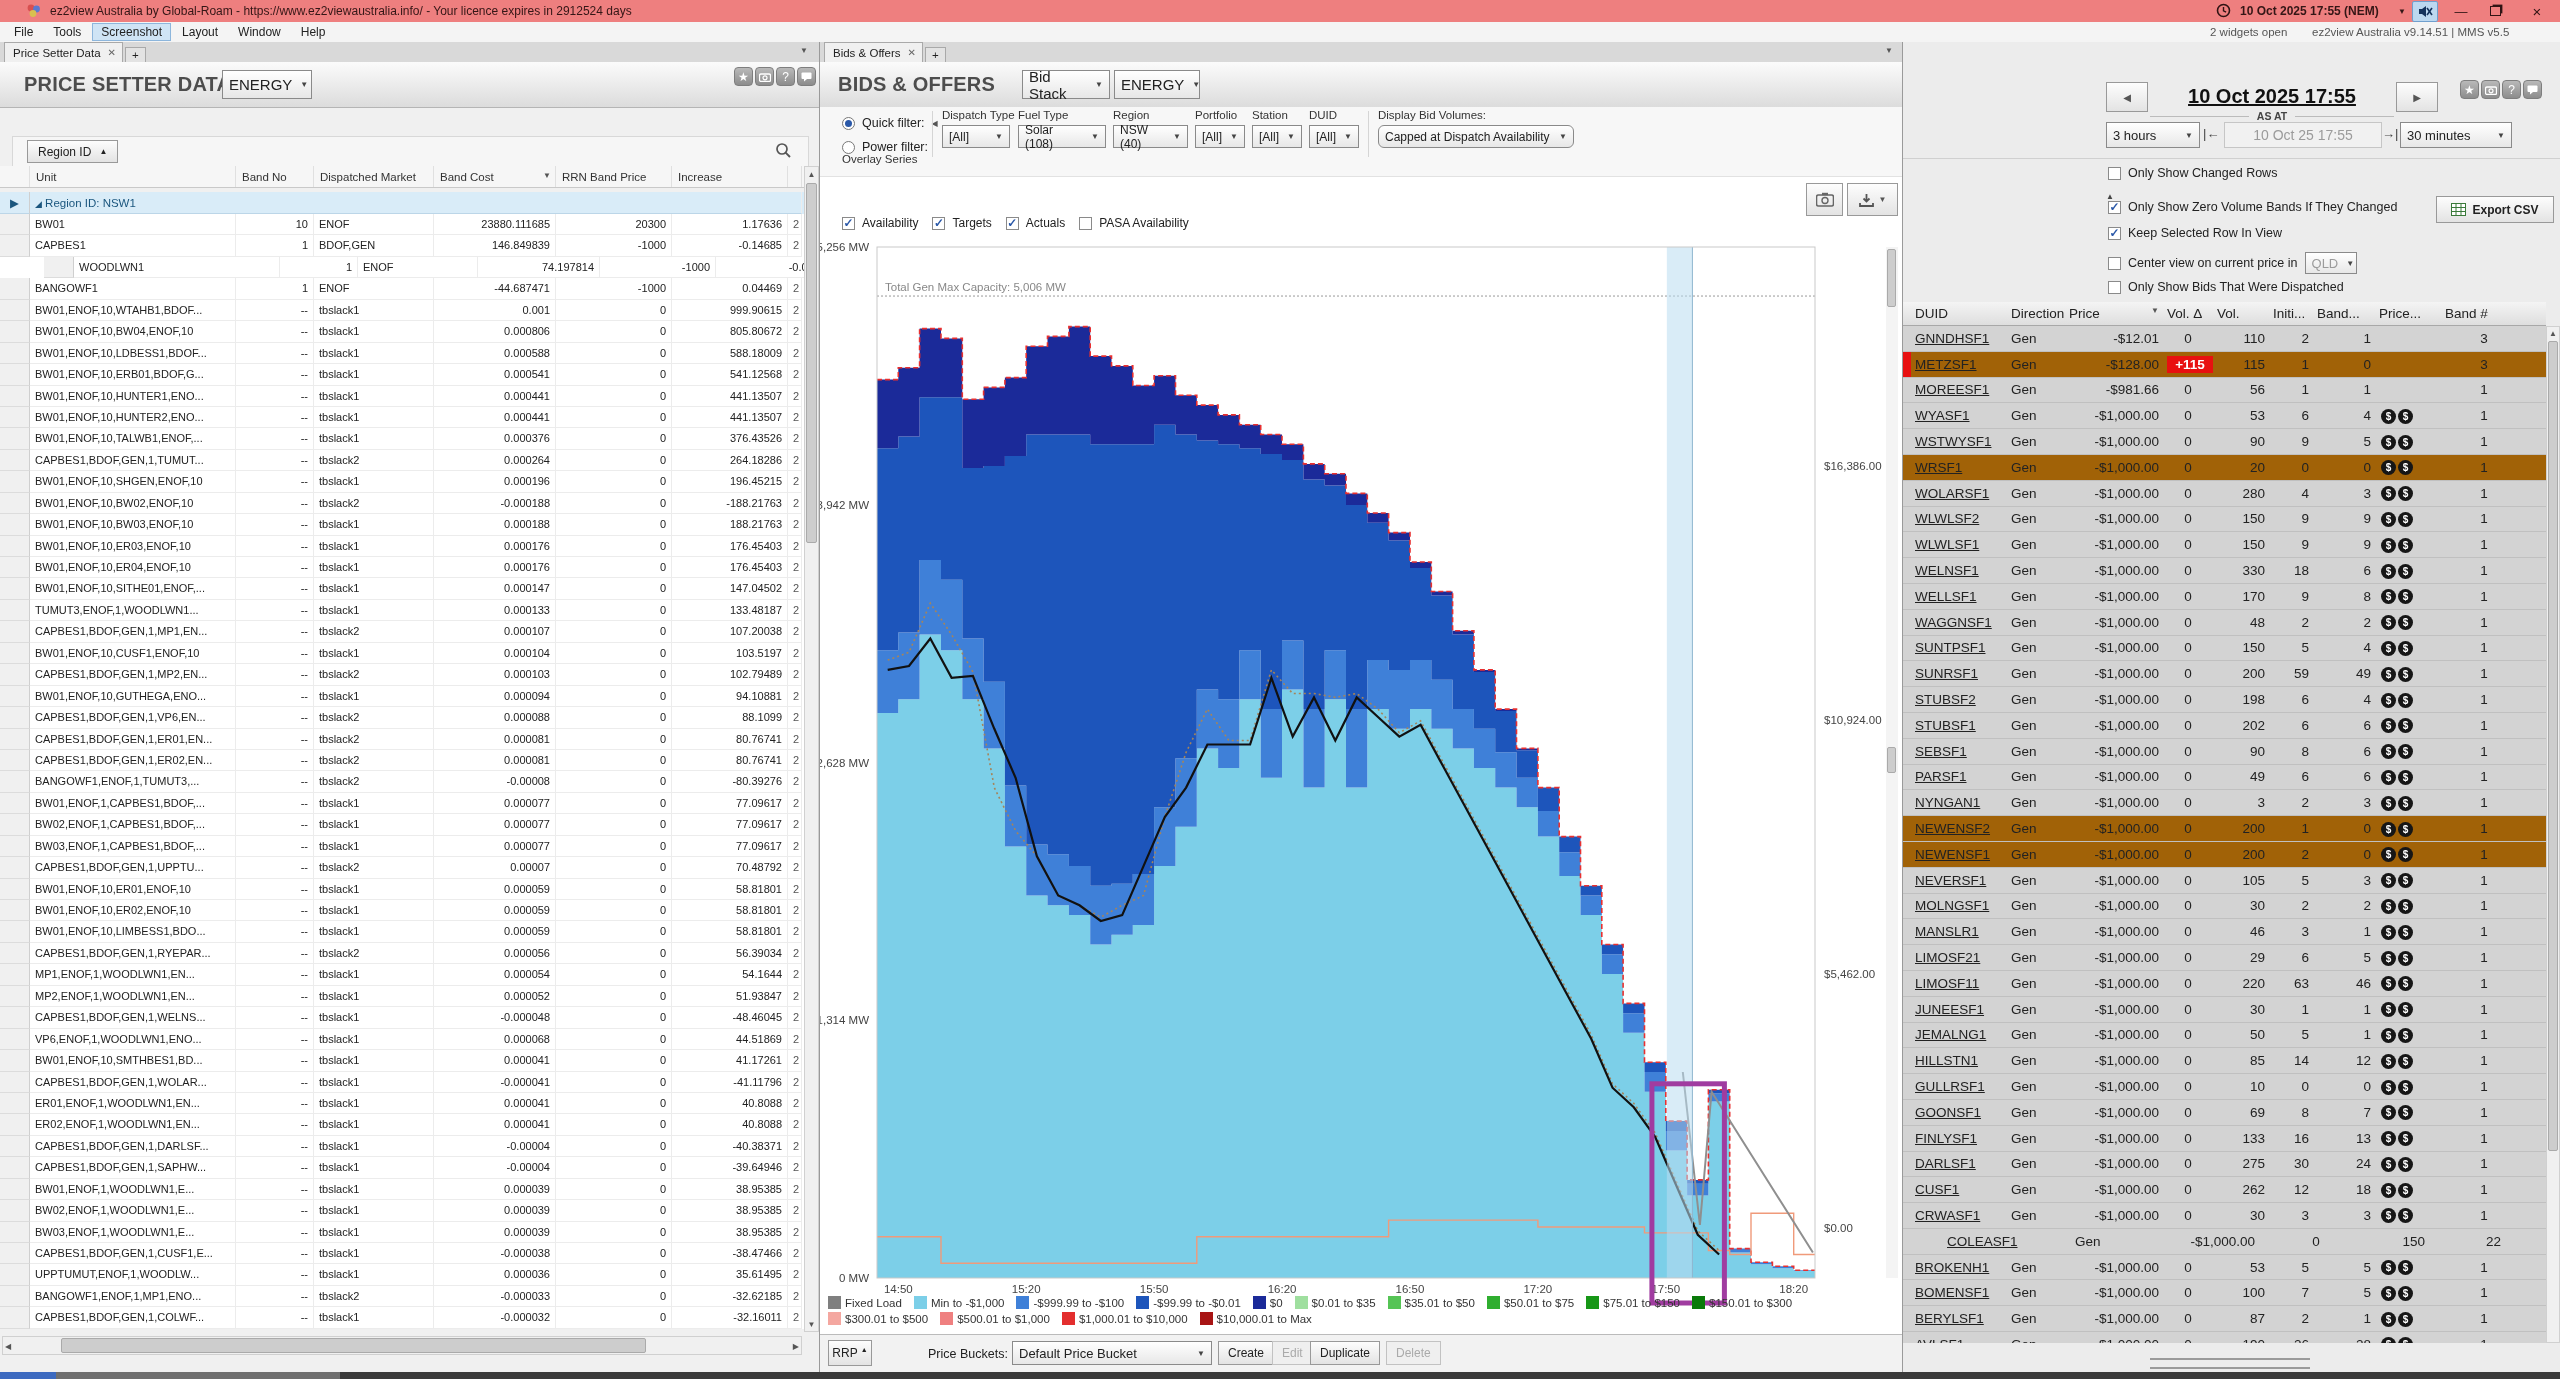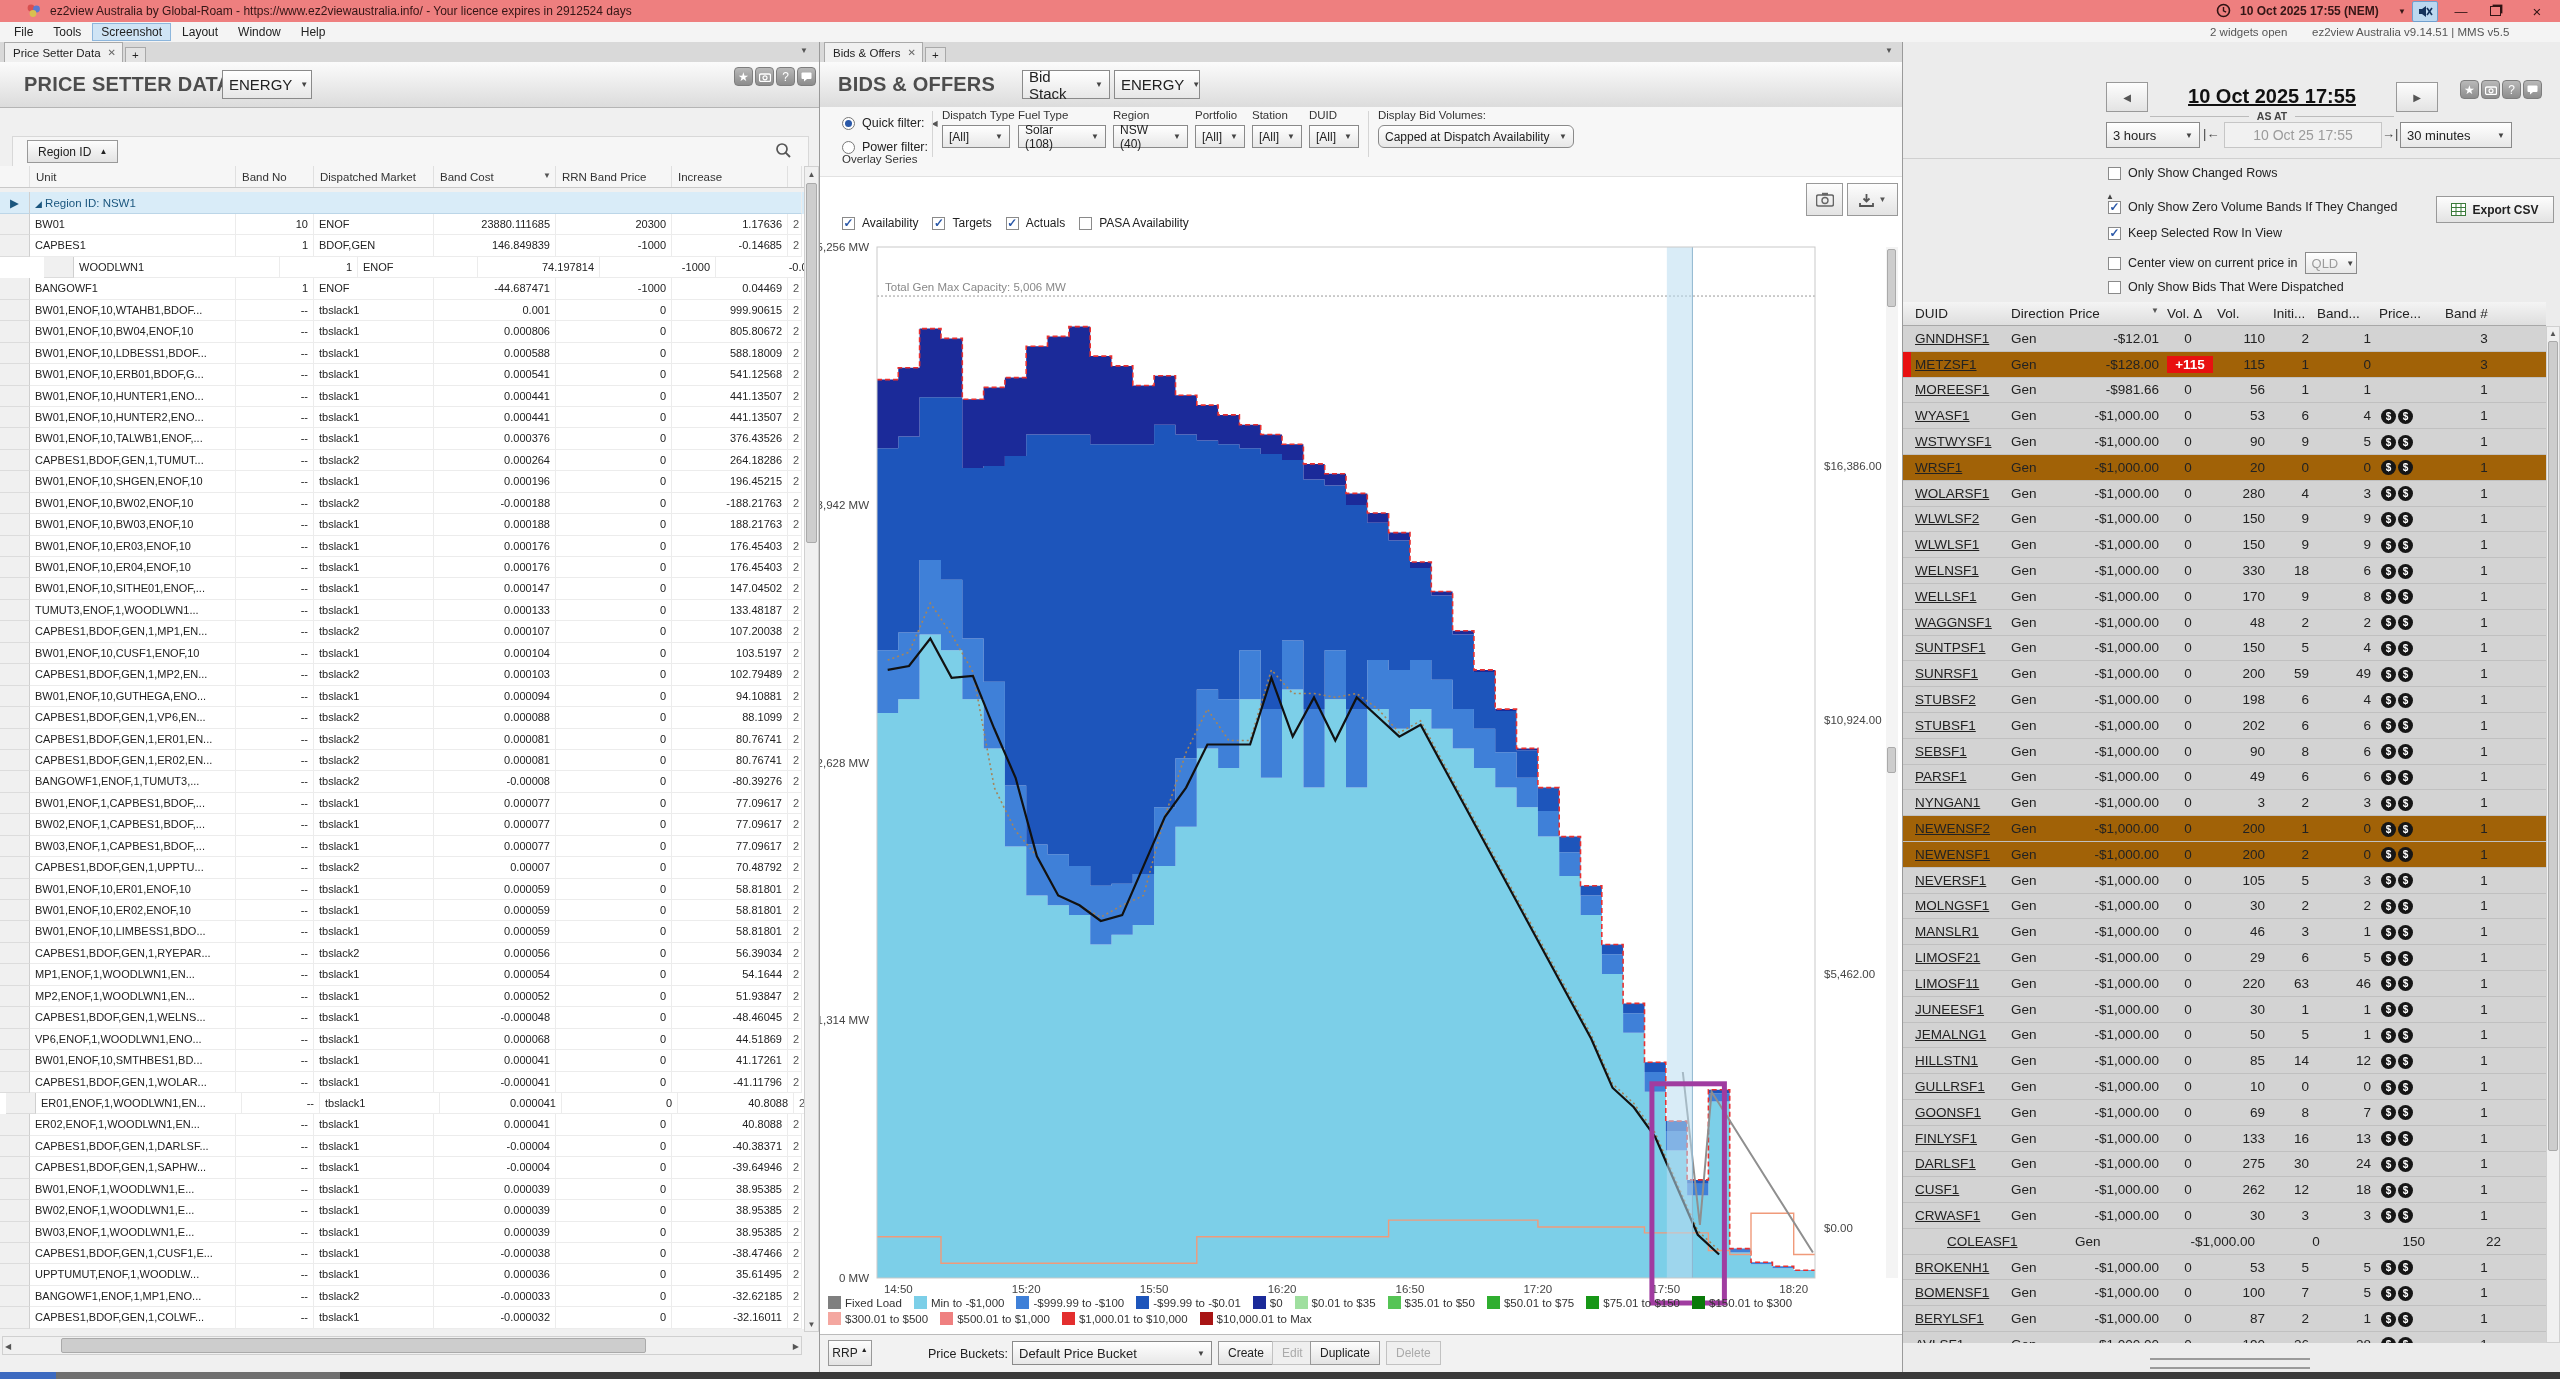--- a/index.html
+++ b/index.html
@@ -569,21 +569,21 @@
     <div class="lrow" style="height:21.45px;line-height:15px;">
     <div class="rh"></div>
     <div>CAPBES1,BDOF,GEN,1,WOLAR...</div>
     <div class="num">--</div>
     <div>tbslack1</div>
     <div class="num">-0.000041</div>
     <div class="num">0</div>
     <div class="num">-41.11796</div>
     <div style="color:#555;">2</div>
     </div>
-    <div class="lrow" style="height:21.45px;line-height:15px;margin-left:6px;">
+    <div class="lrow" style="height:21.45px;line-height:15px;">
     <div class="rh"></div>
     <div>ER01,ENOF,1,WOODLWN1,EN...</div>
     <div class="num">--</div>
     <div>tbslack1</div>
     <div class="num">0.000041</div>
     <div class="num">0</div>
     <div class="num">40.8088</div>
     <div style="color:#555;">2</div>
     </div>
     <div class="lrow" style="height:21.45px;line-height:15px;">

